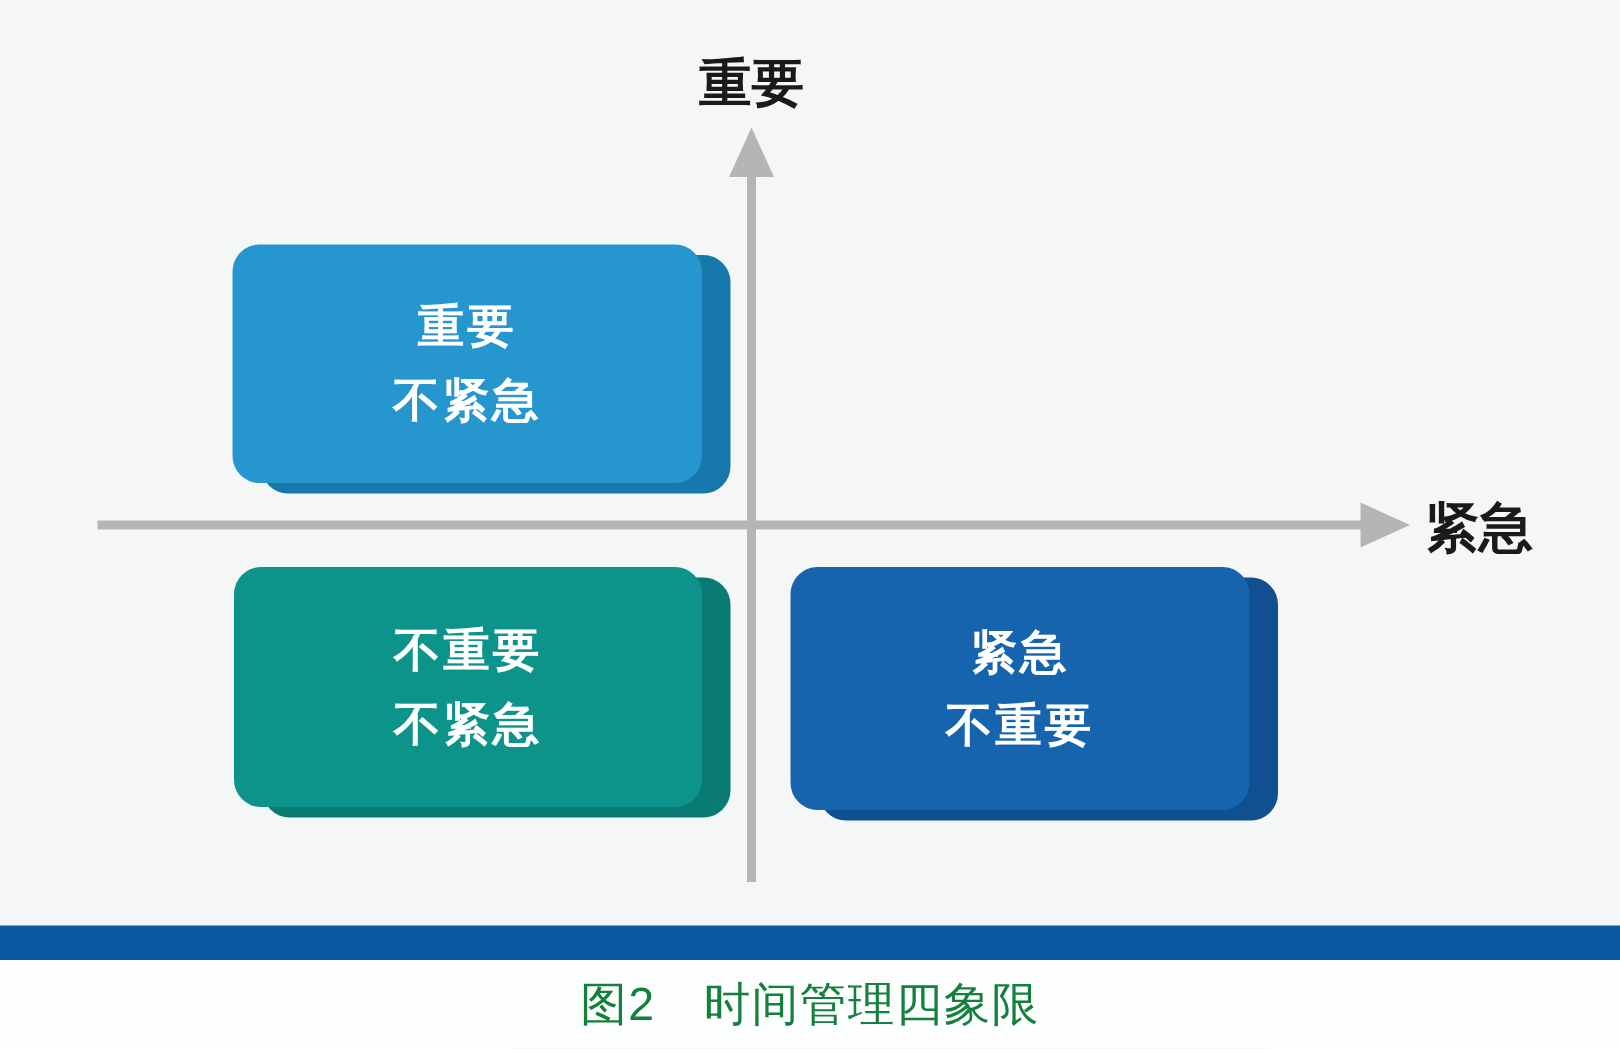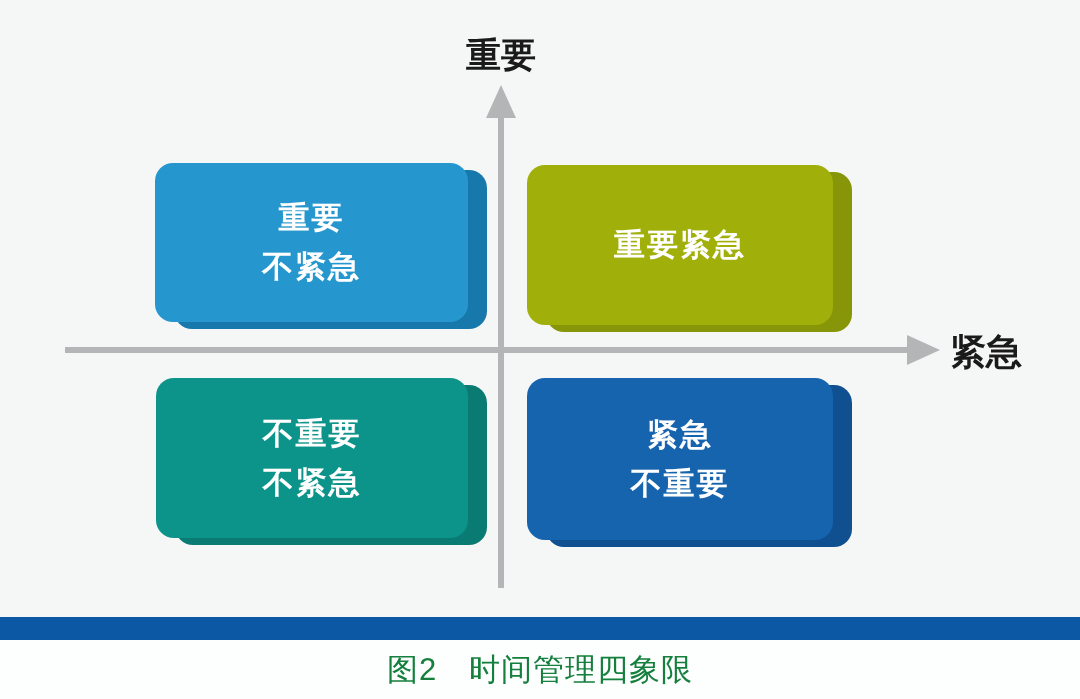--- a/index.html
+++ b/index.html
@@ -101,26 +101,20 @@
   <div class="axis-label x-label">紧急</div>
 
   <div class="quad q-tl">
     <div class="quad-edge" style="background: rgb(23, 121, 171);"></div>
     <div class="quad-face" style="background: rgb(38, 151, 206);">
       <span class="quad-line">重要</span>
       <span class="quad-line">不紧急</span>
     </div>
   </div>
 
-  <div class="quad q-tr">
-    <div class="quad-edge" style="background: rgb(135, 149, 9);"></div>
-    <div class="quad-face" style="background: rgb(160, 175, 10);">
-      <span class="quad-line">重要紧急</span>
-    </div>
-  </div>
 
   <div class="quad q-bl">
     <div class="quad-edge" style="background: rgb(10, 123, 115);"></div>
     <div class="quad-face" style="background: rgb(13, 148, 138);">
       <span class="quad-line">不重要</span>
       <span class="quad-line">不紧急</span>
     </div>
   </div>
 
   <div class="quad q-br">

